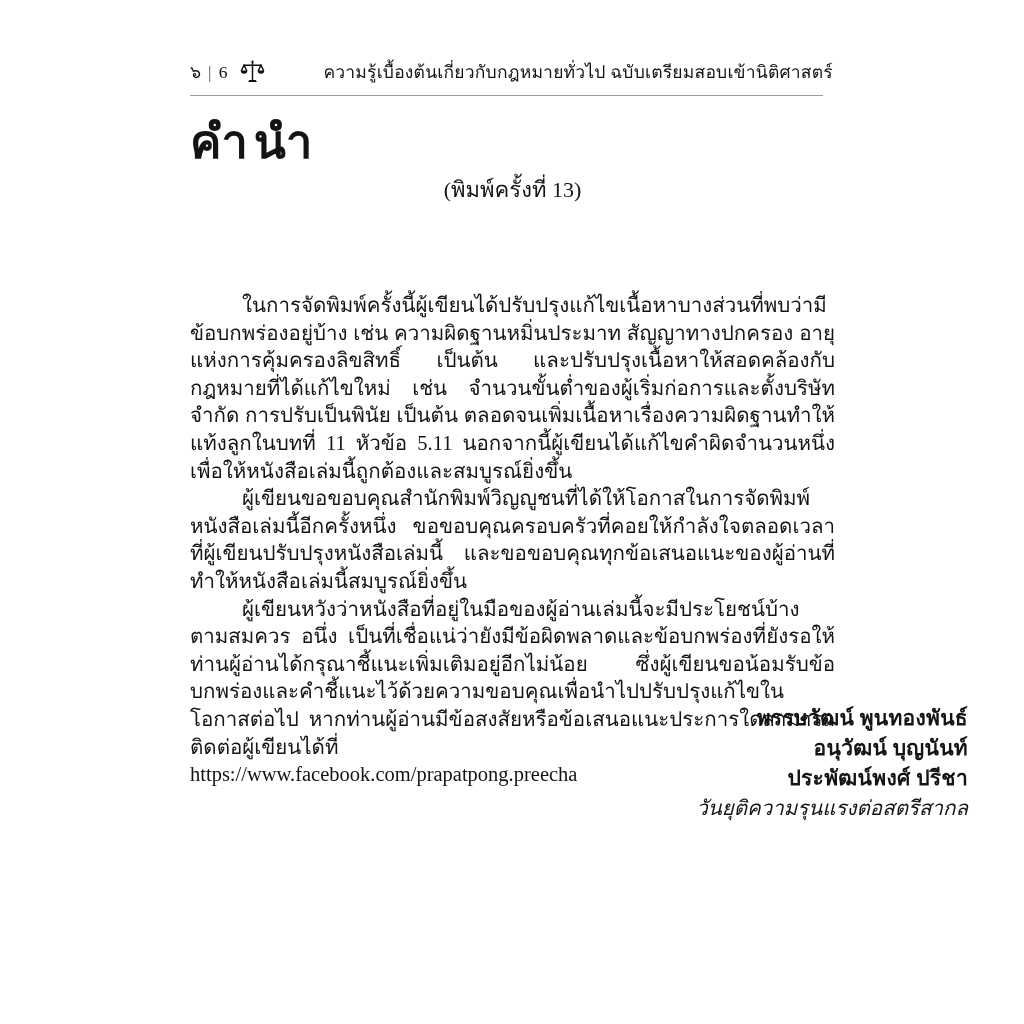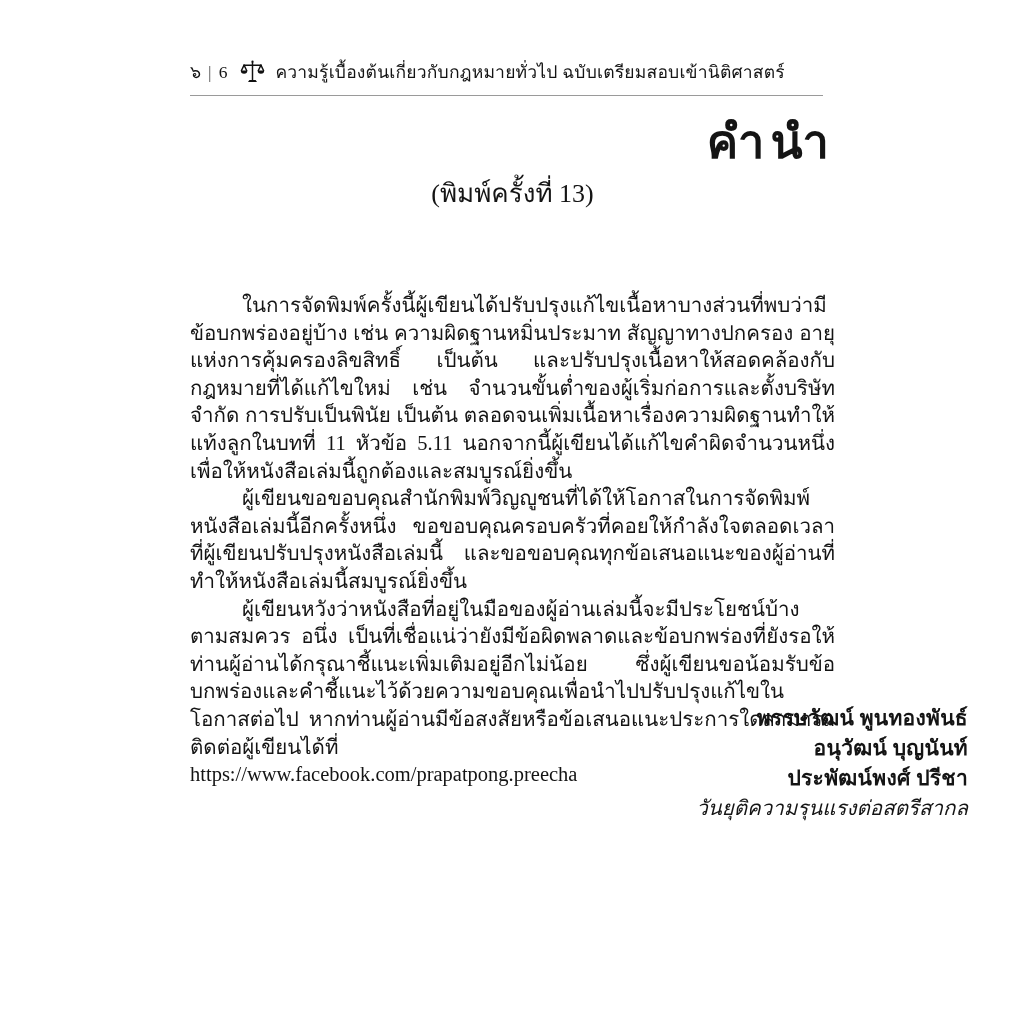--- a/index.html
+++ b/index.html
@@ -16,31 +16,31 @@
   .header {
     position: absolute; left: 190px; top: 58px; width: 633px;
     display: flex; align-items: center;
     padding-bottom: 9px;
     border-bottom: 1.5px solid #9a9a9a;
     font-size: 17.5px; white-space: nowrap;
   }
   .pagenum { display: inline-flex; align-items: center; gap: 7px; }
   .pagenum .sep { color: #555; font-weight: 300; }
   .scales { width: 27px; height: 27px; margin: 0 9px 0 12px; flex: 0 0 auto; }
-  .running-title { letter-spacing: 0.2px; }
+  .running-title { letter-spacing: 0.2px; margin-left: 48px; }
 
   
   .doc-title {
     position: absolute; left: 190px; top: 104px; width: 645px;
-    text-align: right; font-size: 47px; font-weight: bold;
+    text-align: left; font-size: 47px; font-weight: bold;
     letter-spacing: 6px;
   }
   .doc-subtitle {
     position: absolute; left: 190px; top: 172px; width: 645px;
-    text-align: center; font-size: 26px;
+    text-align: center; font-size: 22px;
   }
 
   
   .bodytext {
     position: absolute; left: 190px; top: 292px; width: 645px;
     font-size: 20.5px; line-height: 27.6px;
     text-align: justify;
   }
   .para { margin: 0; text-indent: 52px; }
   .contact-url { margin: 0; text-indent: 0; text-align: left; }

